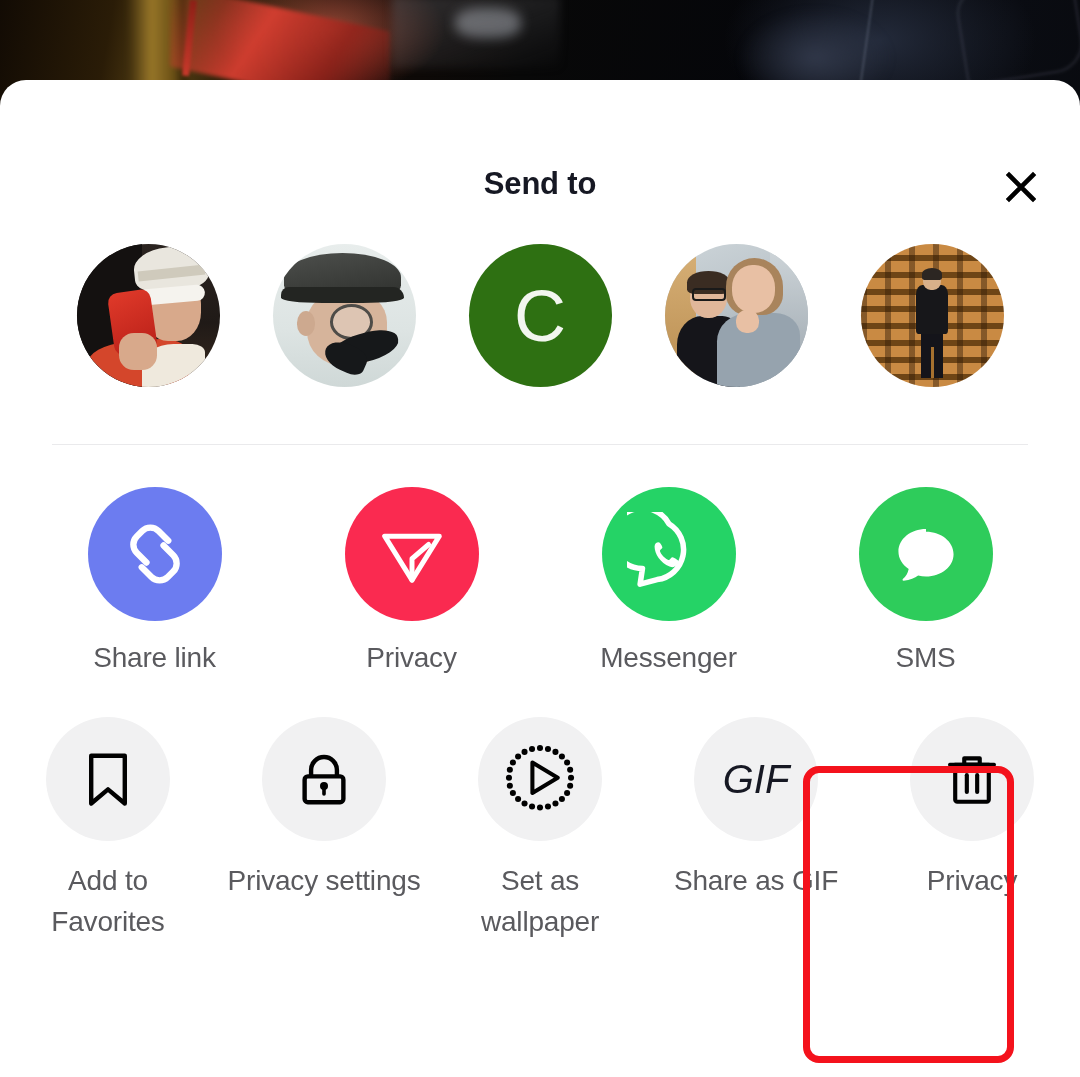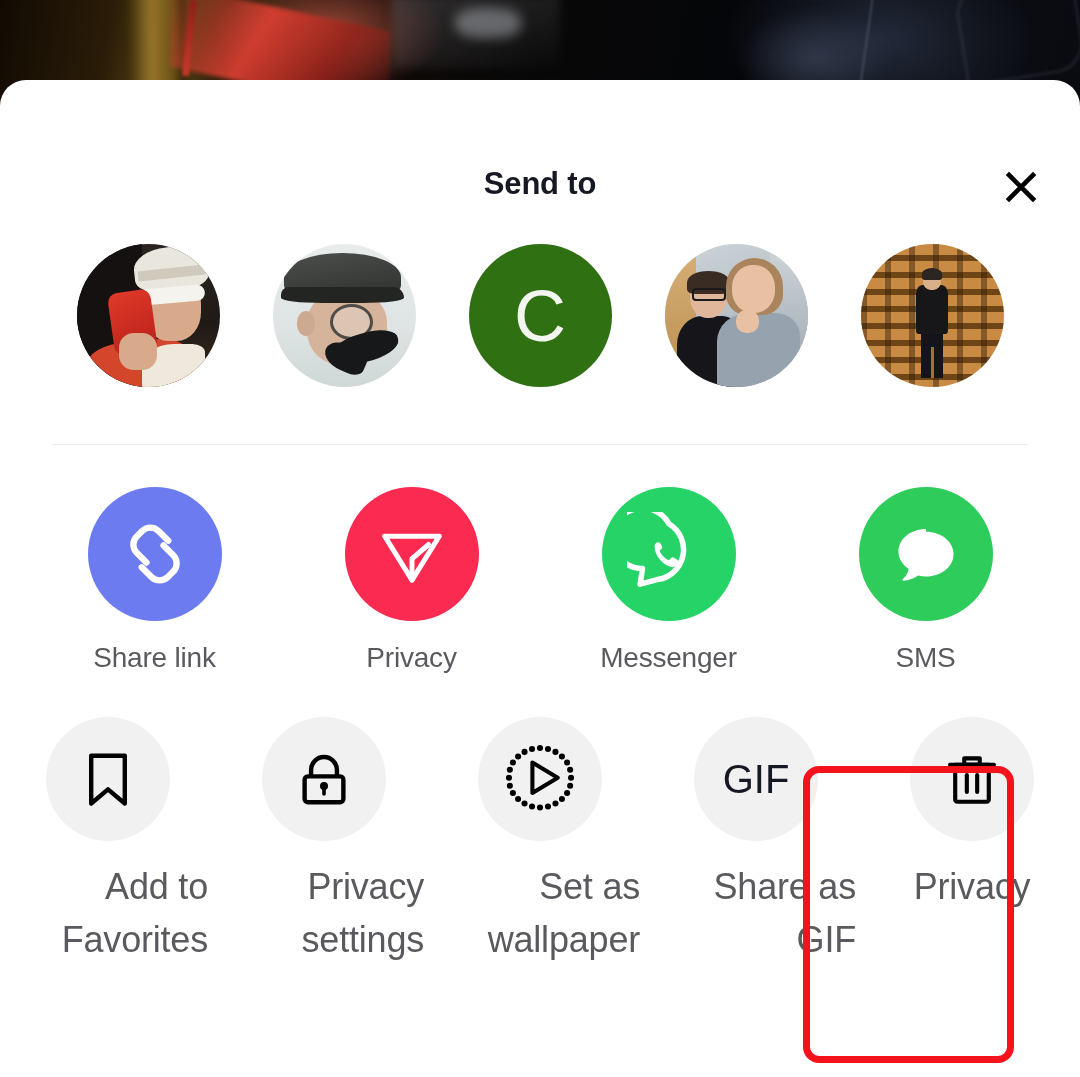--- a/index.html
+++ b/index.html
@@ -219,27 +219,27 @@
     flex-direction: column;
     align-items: center;
     cursor: pointer;
     position: relative;
     padding-bottom: 14px;
   }
   .action-circle {
     width: 124px; height: 124px;
     border-radius: 50%;
     background: #f1f1f2;
-    display: flex; align-items: center; justify-content: center;
+    display: flex; align-items: center; justify-content: center; font-style: italic;
   }
   .action-label {
     margin-top: 20px;
-    font-size: 36px;
+    font-size: 28px;
     color: #5a5a5e;
-    text-align: right;
+    text-align: center;
     line-height: 1.45;
     letter-spacing: -0.2px;
     max-width: 200px;
   }
   .gif-text {
     font-size: 40px;
     color: #161823;
     letter-spacing: 0px;
     font-weight: 400;
   }

